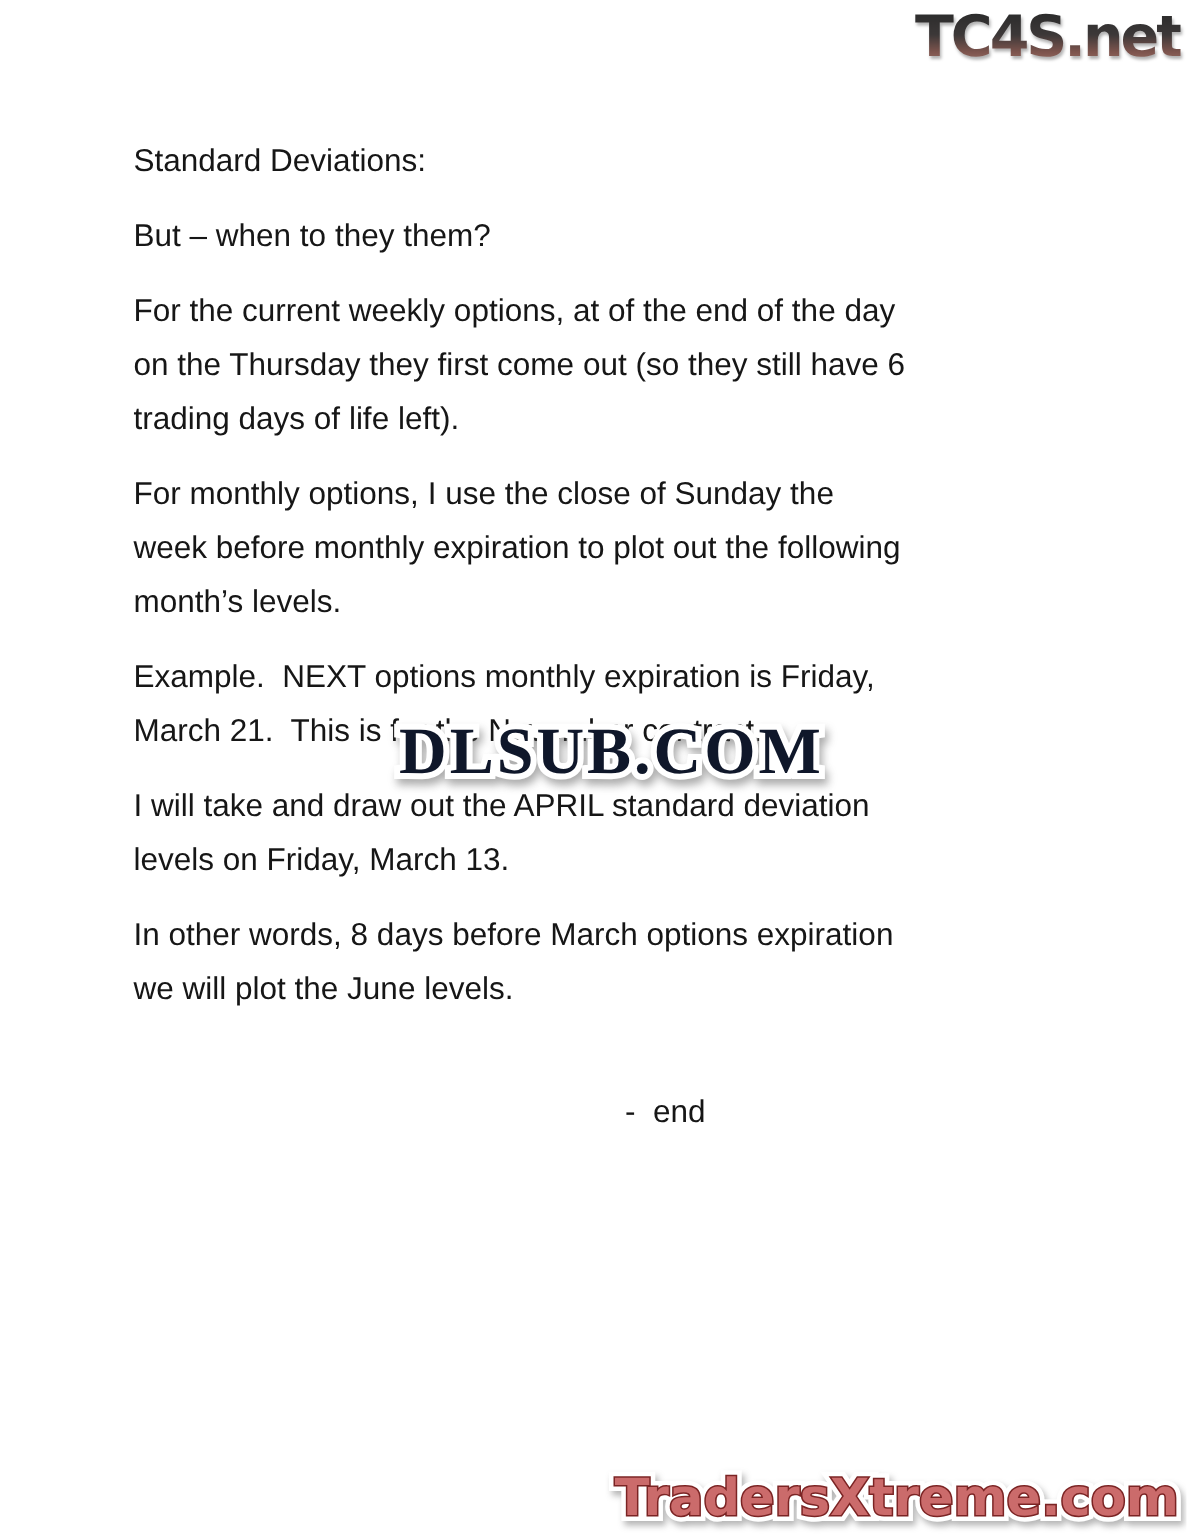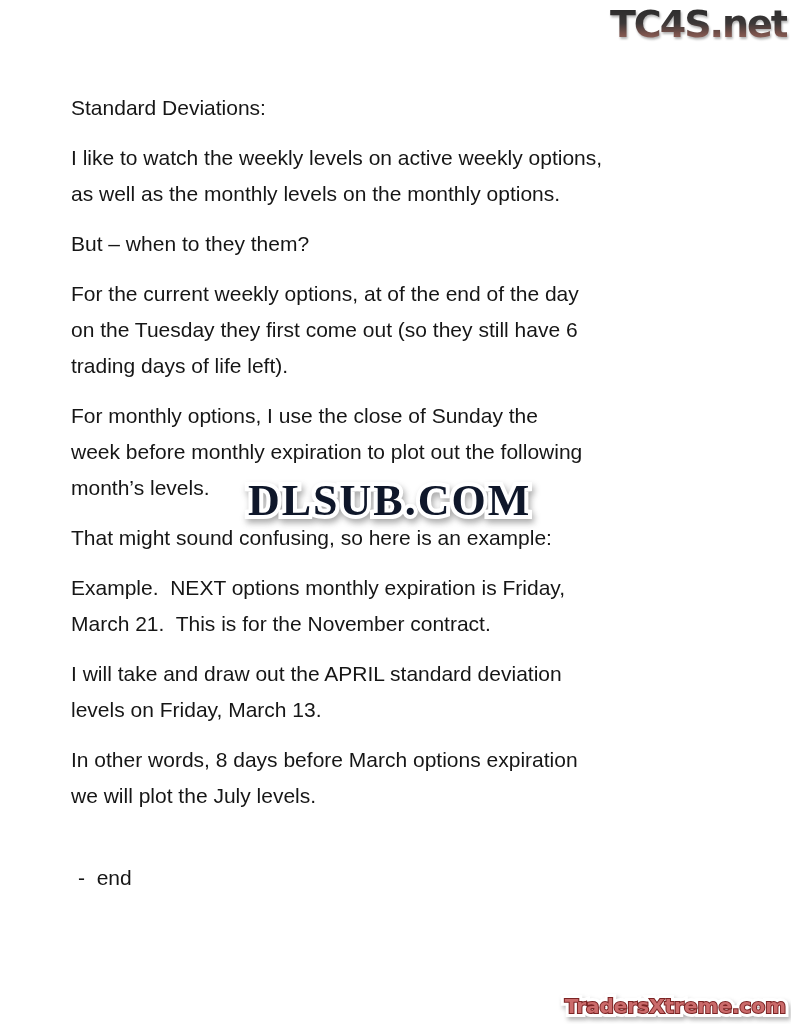--- a/index.html
+++ b/index.html
@@ -6,20 +6,21 @@
   body {
     width: 791px; height: 1024px;
     background: #ffffff;
     position: relative;
     overflow: hidden;
     font-family: "Liberation Sans", sans-serif;
   }
   .page {
     position: absolute; inset: 0;
     background: #ffffff;
+    margin-left: 18px;
   }
 
   
   .tc4s {
     position: absolute;
     top: 5px; right: 4px;
     font-family: "DejaVu Sans", sans-serif;
     font-weight: bold;
     font-size: 38px;
     letter-spacing: -2px;
@@ -40,20 +41,21 @@
     font-size: 21px;
   }
   .content p {
     margin: 0 0 14px 0;
     line-height: 36px;
     white-space: pre-wrap;
   }
   .end-para {
     margin-top: 46px !important;
     padding-left: 7px;
+    text-align: center;
   }
 
   
   .dlsub {
     position: absolute;
     left: 248px; top: 479px;
     z-index: 2;
     font-family: Liberation Serif, serif;
     font-weight: bold;
     font-size: 44px;
@@ -71,21 +73,21 @@
     -webkit-text-stroke: 8px #ffffff;
   }
 
   
   .txtreme {
     position: absolute;
     right: 5px; bottom: 8px;
     z-index: 2;
     font-family: "DejaVu Sans", sans-serif;
     font-weight: bold;
-    font-size: 20px;
+    font-size: 34px;
     line-height: 1;
     color: #cb6b6b;
     -webkit-text-stroke: 2px #7b2424;
     paint-order: stroke fill;
     filter: drop-shadow(2px 3px 2px rgba(90,90,90,0.45));
   }
   .txtreme::before {
     content: attr(data-text);
     position: absolute;
     left: 0; top: 0;
@@ -96,36 +98,33 @@
 </style>
 </head>
 <body>
 
 <div class="page">
 
   <div class="tc4s">TC4S.net</div>
 
   <main class="content">
     <p>Standard Deviations:</p>
-    <p>I like to watch the weekly levels on active weekly options,
-as well as the monthly levels on the monthly options.</p>
     <p>But – when to they them?</p>
     <p>For the current weekly options, at of the end of the day
-on the Tuesday they first come out (so they still have 6
+on the Thursday they first come out (so they still have 6
 trading days of life left).</p>
     <p>For monthly options, I use the close of Sunday the
 week before monthly expiration to plot out the following
 month’s levels.</p>
-    <p>That might sound confusing, so here is an example:</p>
     <p>Example.  NEXT options monthly expiration is Friday,
 March 21.  This is for the November contract.</p>
     <p>I will take and draw out the APRIL standard deviation
 levels on Friday, March 13.</p>
     <p>In other words, 8 days before March options expiration
-we will plot the July levels.</p>
+we will plot the June levels.</p>
     <p class="end-para">-  end</p>
   </main>
 
   <div class="dlsub" data-text="DLSUB.COM">DLSUB.COM</div>
 
   <div class="txtreme" data-text="TradersXtreme.com">TradersXtreme.com</div>
 
 </div>
 
 </body></html>

